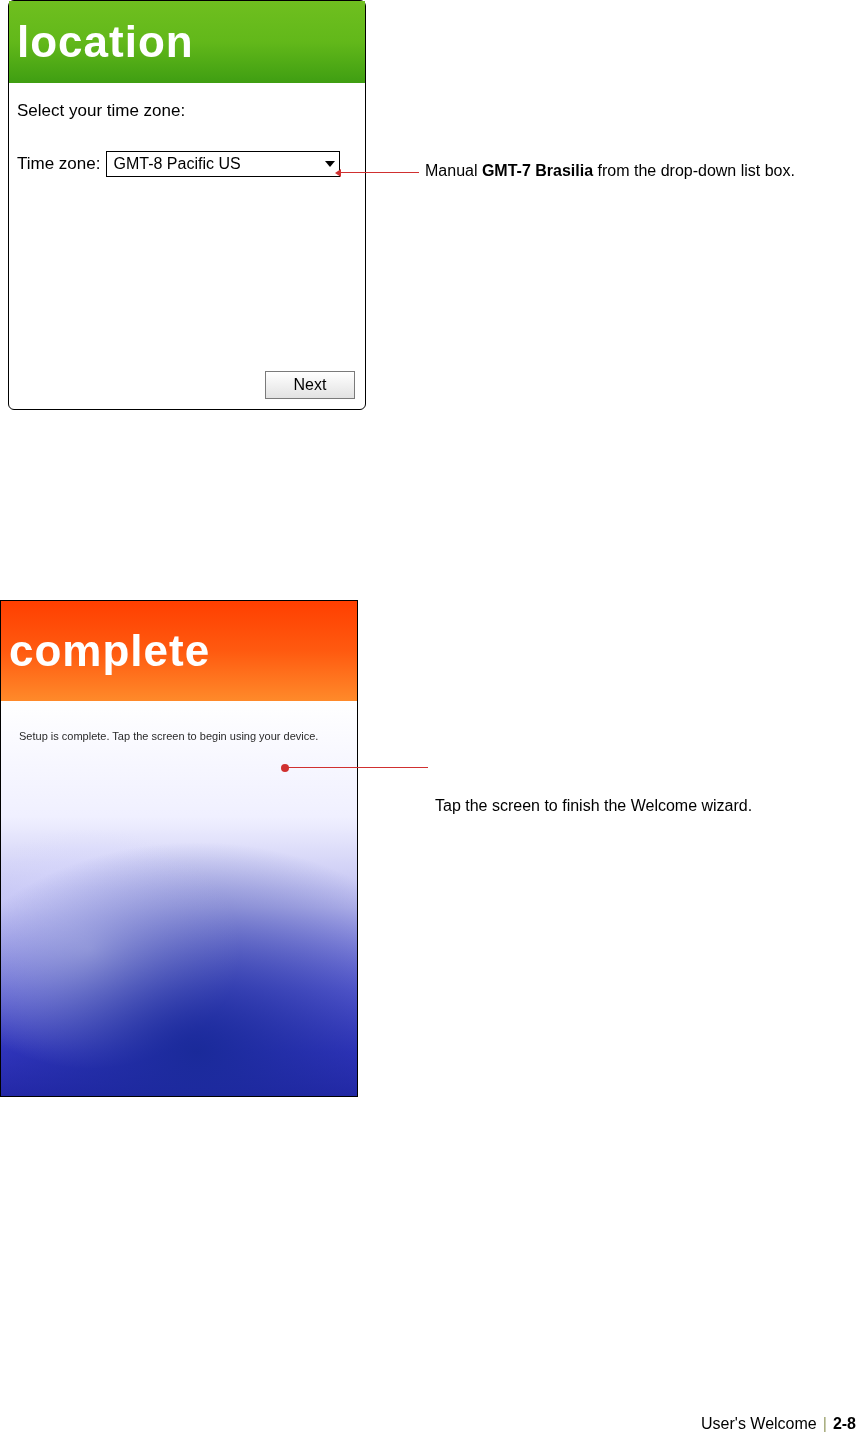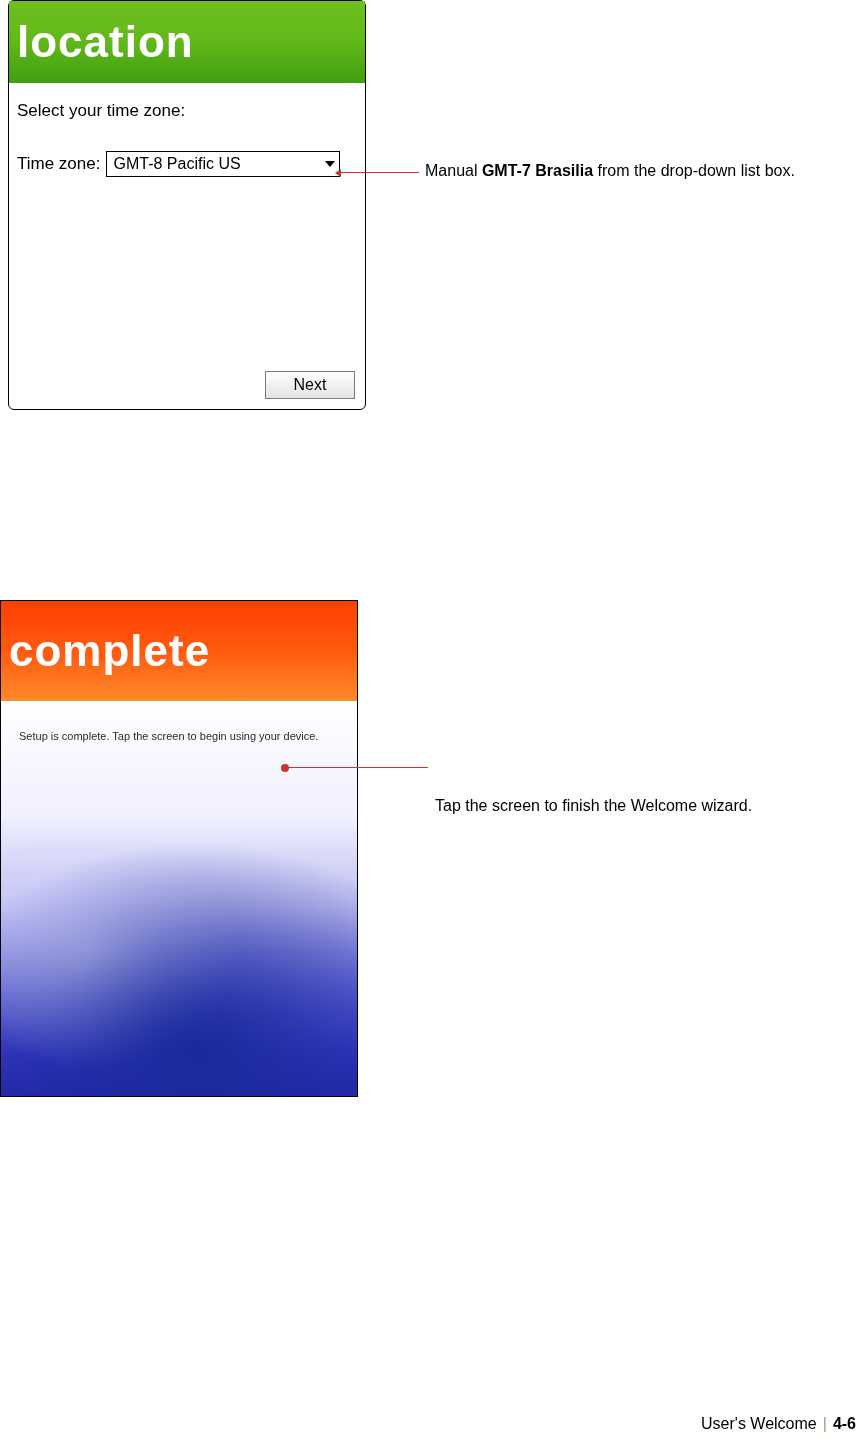--- a/index.html
+++ b/index.html
@@ -190,14 +190,14 @@
 
 <div class="leader leader-1"></div>
 <div class="leader leader-2"></div>
 
 <div class="callout callout-1">
   <span>Manual </span><b>GMT-7 Brasilia</b><span> from the drop-down list box.</span>
 </div>
 <div class="callout callout-2">Tap the screen to finish the Welcome wizard.</div>
 
 <div class="footer">
-  <span>User's Welcome</span><span class="divider">|</span><span class="page-num">4-6</span>
+  <span>User's Welcome</span><span class="divider">|</span><span class="page-num">2-8</span>
 </div>
 
 </body></html>

